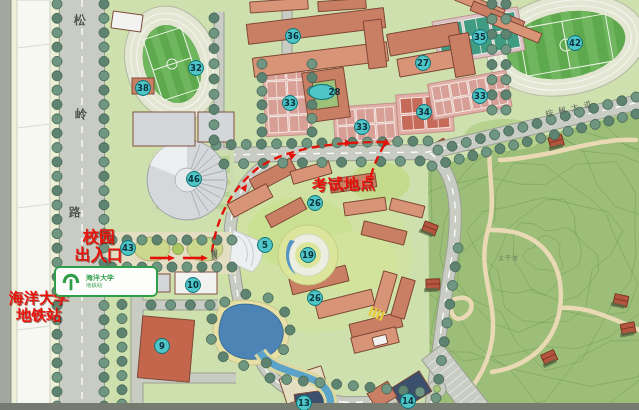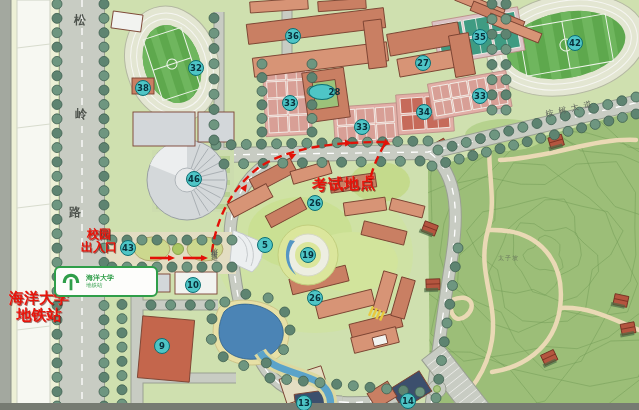--- a/index.html
+++ b/index.html
@@ -630,21 +630,21 @@
   </svg>
 
   <div class="road-char" style="left:74px;top:12px;">松</div>
   <div class="road-char" style="left:75px;top:106px;">岭</div>
   <div class="road-char" style="left:69px;top:204px;">路</div>
   <div class="overlay road-label" style="left:545px;top:103px;transform:rotate(-13deg);">桉树大道</div>
   <div class="overlay road-label-v" style="left:209px;top:242px;height:48px;">榕树大道</div>
   <div class="overlay hill-label" style="left:498px;top:254px;">太子坡</div>
 
   <div class="overlay red-note" style="left:312px;top:176px;font-size:15px;letter-spacing:1px;transform:rotate(-2deg);">考试地点</div>
-  <div class="overlay red-note" style="left:70px;top:228px;width:58px;font-size:12px;">
+  <div class="overlay red-note" style="left:70px;top:228px;width:58px;font-size:16px;">
     <div>校园</div>
     <div>出入口</div>
   </div>
   <div class="overlay red-note" style="left:2px;top:290px;width:74px;font-size:15px;">
     <div>海洋大学</div>
     <div>地铁站</div>
   </div>
 
   <div id="metro-sign">
     <svg width="22" height="22" viewBox="0 0 24 24">

